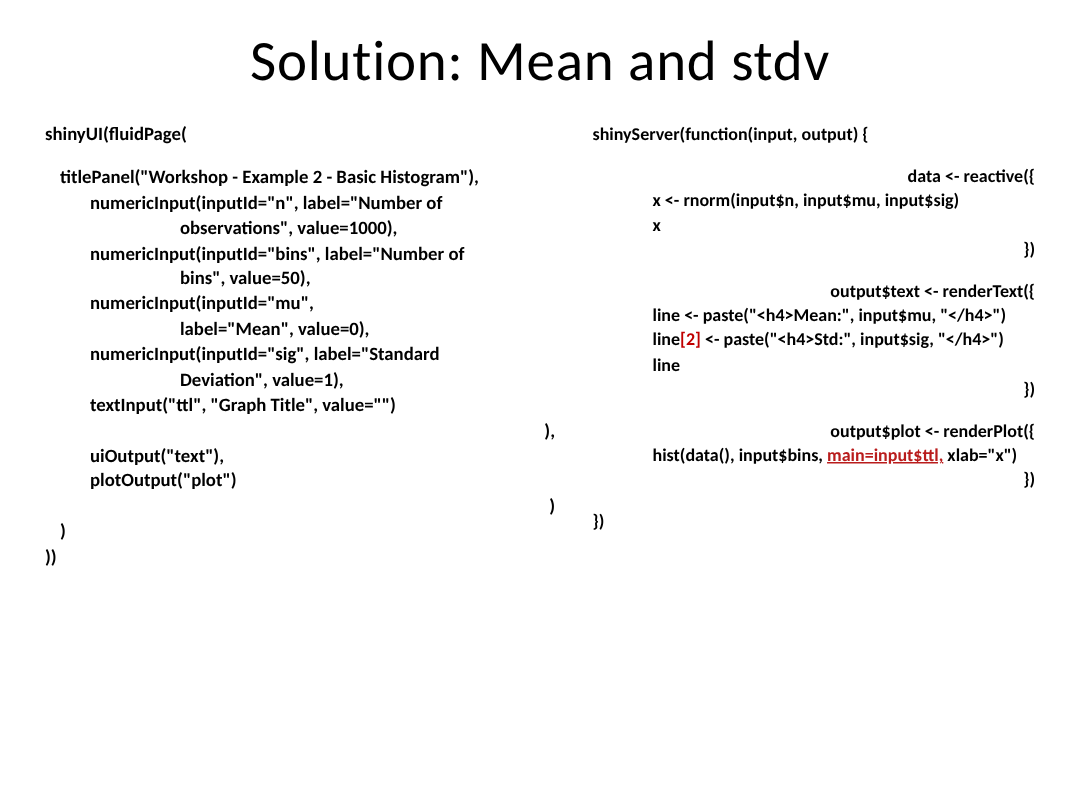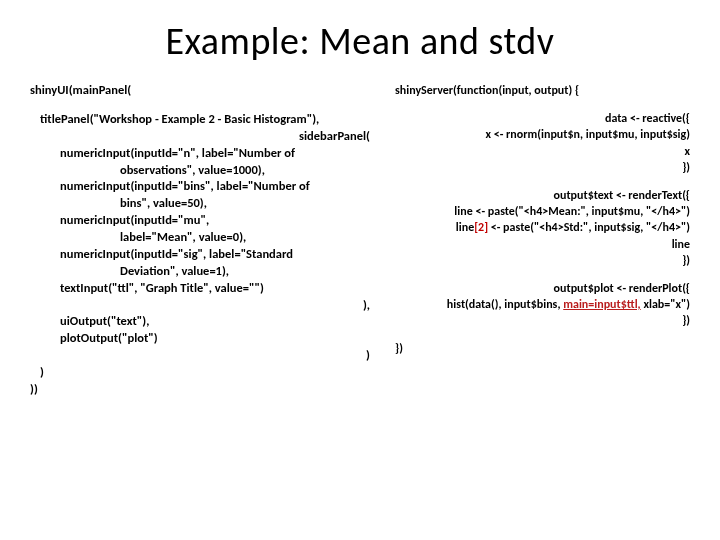--- a/index.html
+++ b/index.html
@@ -42,41 +42,40 @@
   .col-right {
     flex: 1;
     font-size: 12px;
     line-height: 1.35;
   }
   .b { font-weight: 700; }
   .code-line { white-space: pre; }
   .ind1 { padding-left: 10px; }
   .ind2 { padding-left: 20px; text-align: right; }
   .ind3 { padding-left: 30px; }
-  .ind4 { padding-left: 40px; text-align: right; }
+  .ind4 { padding-left: 40px; }
   .ind5 { padding-left: 90px; }
   .red { color: #c00000; }
   .blue { color: #b91c1c; text-decoration: underline; }
 </style>
 </head>
 <body>
 
 <div class="slide">
 
   <h1 class="title">
-    <span class="sol"><span>Example</span></span><span>: Mean and stdv</span>
+    <span class="sol"><span>Solution</span></span><span>: Mean and stdv</span>
   </h1>
 
   <div class="cols">
 
     <div class="col-left b">
-      <div class="code-line">shinyUI(mainPanel(</div>
+      <div class="code-line">shinyUI(fluidPage(</div>
       <div style="height:12px"></div>
       <div class="code-line ind1"><span>titlePanel("Workshop - </span><span>Example 2 </span><span>- Basic Histogram"),</span></div>
-      <div class="code-line ind2">sidebarPanel(</div>
       <div class="code-line ind3">numericInput(inputId="n", label="Number of</div>
       <div class="code-line ind5">observations", value=1000),</div>
       <div class="code-line ind3">numericInput(inputId="bins", label="Number of</div>
       <div class="code-line ind5">bins", value=50),</div>
       <div class="code-line ind3">numericInput(inputId="mu",</div>
       <div class="code-line ind5">label="Mean", value=0),</div>
       <div class="code-line ind3">numericInput(inputId="sig", label="Standard</div>
       <div class="code-line ind5">Deviation", value=1),</div>
       <div class="code-line ind3">textInput("ttl", "Graph Title", value="")</div>
       <div class="code-line ind2">),</div>

